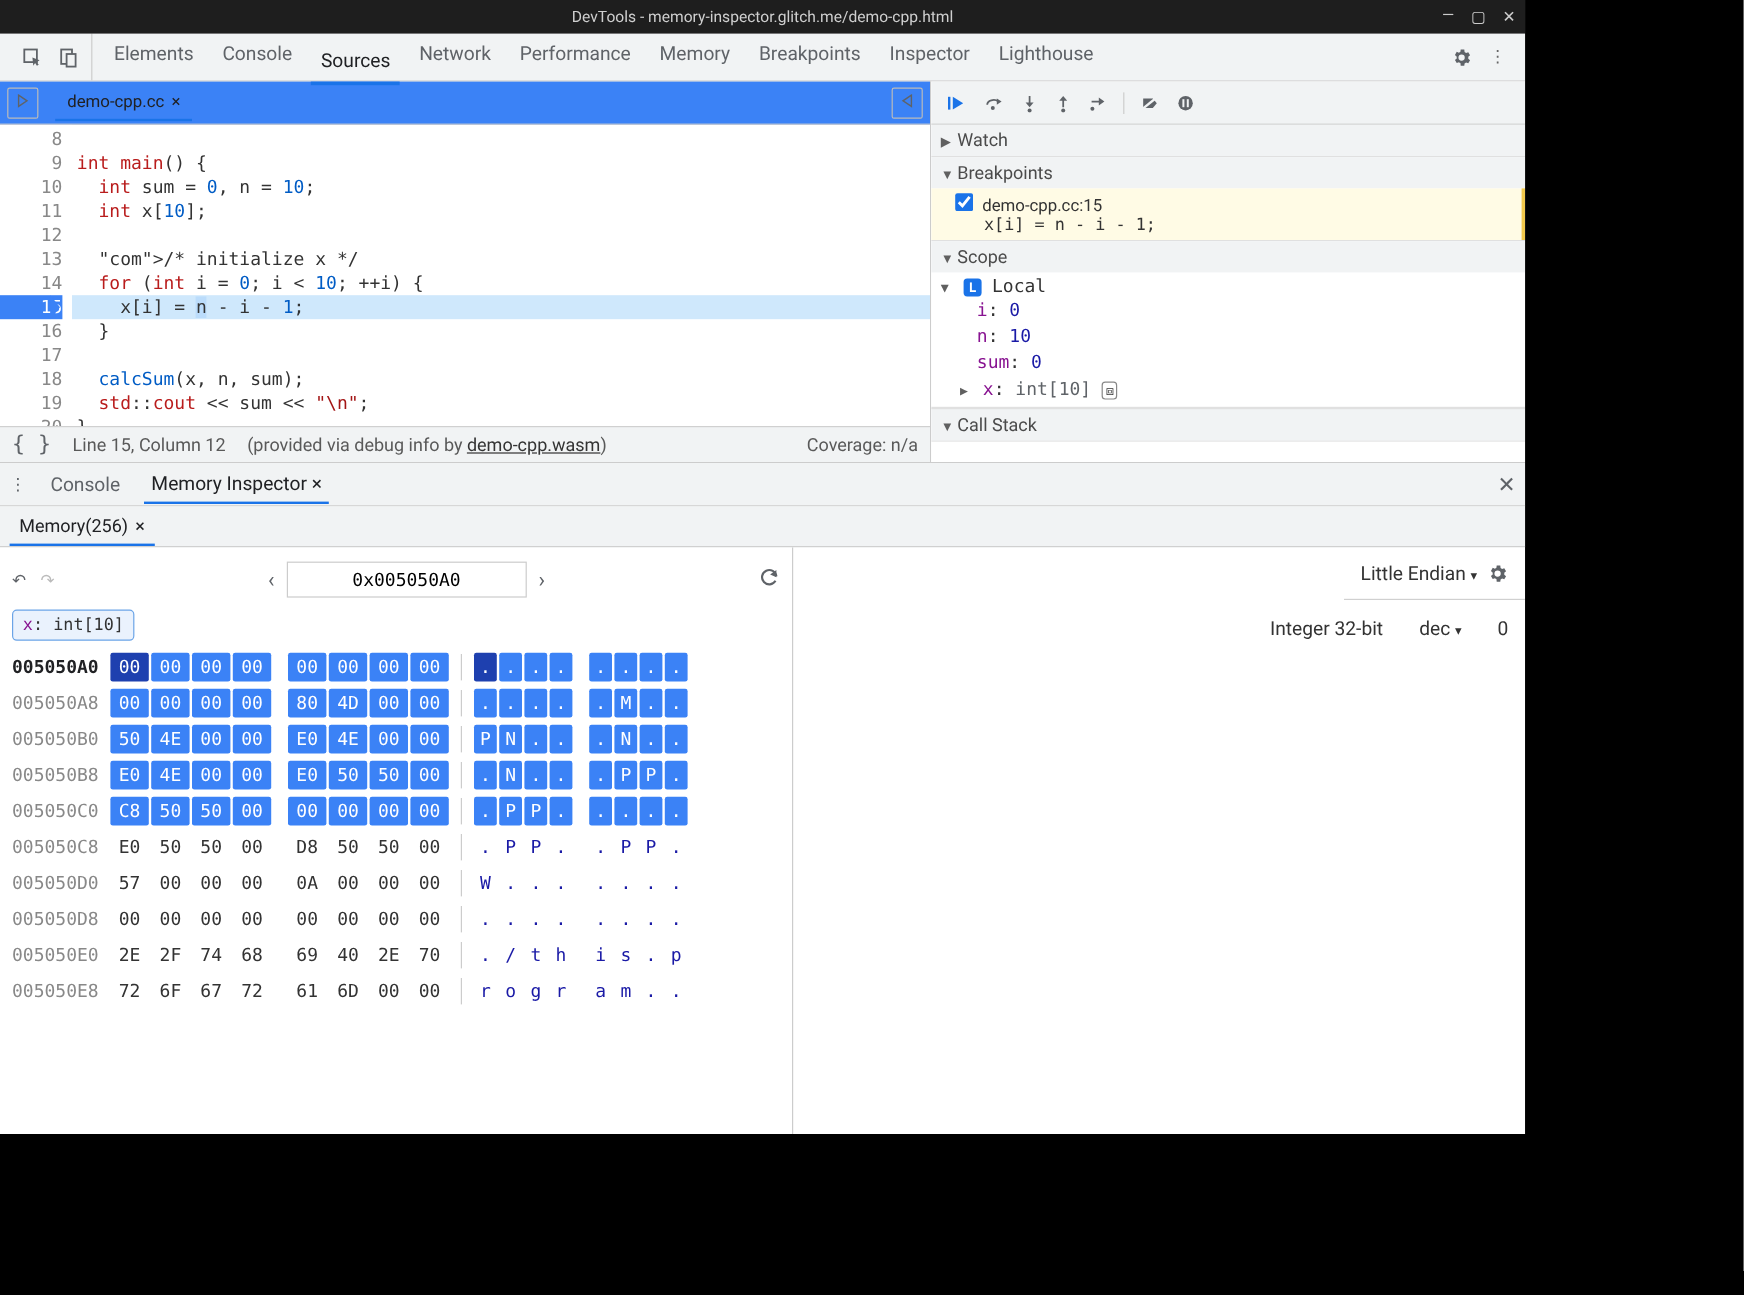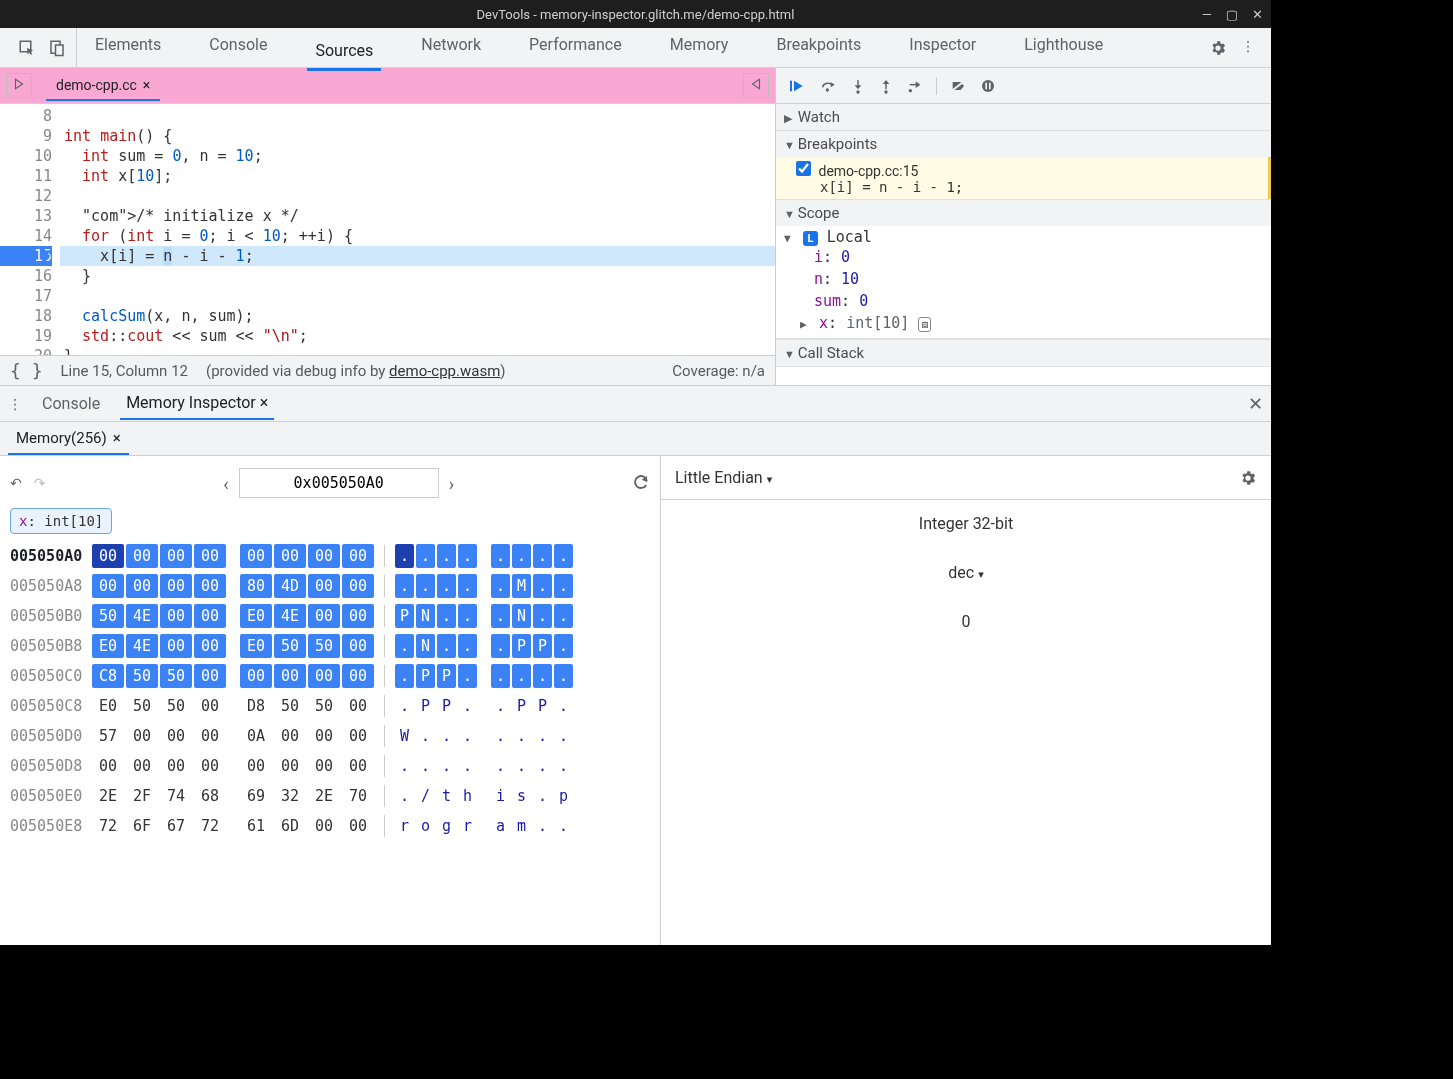--- a/index.html
+++ b/index.html
@@ -3,27 +3,27 @@
 <meta charset="utf-8">
 <style>
 * { box-sizing: border-box; margin: 0; padding: 0; }
 body { font-family: -apple-system, "Segoe UI", Roboto, sans-serif; font-size: 14px; background: #000; color: #333; width: 1271px; height: 945px; overflow: hidden; }
 .window { width: 100%; height: 100%; display: flex; flex-direction: column; background: #fff; }
 .titlebar { background: #1e1e1e; color: #cfcfcf; height: 28px; display: flex; align-items: center; justify-content: center; position: relative; font-size: 13px; }
 .titlebar .win-ctrls { position: absolute; right: 8px; display: flex; gap: 14px; color: #ccc; }
 .titlebar .win-ctrls span { cursor: pointer; font-size: 13px; }
 .main-tabs { height: 40px; background: #f1f3f4; display: flex; align-items: center; border-bottom: 1px solid #d0d0d0; padding: 0 8px; }
 .main-tabs .tool-icons { display: flex; gap: 12px; padding: 0 10px; border-right: 1px solid #ccc; margin-right: 10px; color: #666; height: 100%; align-items: center; }
-.main-tabs .tab-list { display: flex; gap: 32px; flex: 1; }
+.main-tabs .tab-list { display: flex; gap: 8px; flex: 1; }
 .main-tabs .tab { color: #5f6368; padding: 4px 8px; cursor: pointer; font-size: 16px; }
 .main-tabs .tab.active { color: #202124; border-bottom: 3px solid #1a73e8; padding-bottom: 8px; position: relative; top: 6px; }
 .main-tabs .right-icons { display: flex; gap: 14px; color: #666; padding-right: 8px; }
 .sources-panel { height: 318px; display: flex; border-bottom: 1px solid #ccc; }
 .editor-pane { flex: 1; display: flex; flex-direction: column; border-right: 1px solid #ccc; min-width:0; }
-.editor-tabs { height: 36px; background: #f9a8d4; display: flex; align-items: center; border-bottom: 1px solid #d0d0d0; padding: 0 6px; gap: 8px; }
+.editor-tabs { height: 36px; background: #3b82f6; display: flex; align-items: center; border-bottom: 1px solid #d0d0d0; padding: 0 6px; gap: 8px; }
 .editor-tabs .show-nav { color: #666; padding: 3px 5px; border: 1px solid #bbb; border-radius: 2px; }
 .editor-tabs .file-tab { padding: 6px 10px; color: #202124; border-bottom: 2px solid #1a73e8; display: flex; align-items: center; gap: 6px; margin-left: 6px; }
 .editor-tabs .spacer { flex: 1; }
 .editor-body { flex: 1; display: flex; font-family: Menlo, Consolas, monospace; font-size: 15px; overflow: hidden; position: relative; line-height: 20px; }
 .gutter { width: 60px; background: #fff; text-align: right; color: #888; padding-right: 8px; padding-top: 2px; }
 .gutter .ln { height: 20px; }
 .gutter .ln.hl { background: #3b82f6; color: #fff; position: relative; }
 .gutter .ln.hl::after { content: ''; position: absolute; right: -8px; top: 0; border: 10px solid transparent; border-left: 8px solid #3b82f6; }
 .code { flex: 1; white-space: pre; padding-top: 2px; }
 .code .line { height: 20px; padding-left: 4px; }
@@ -71,24 +71,24 @@
 .hex-group { display: flex; gap: 2px; }
 .hex-cell { width: 32px; text-align: center; padding: 3px 0; border-radius: 2px; }
 .hex-cell.sel-hl { background: #3b82f6; color: #fff; }
 .hex-cell.sel-hl.first { background: #1e40af; }
 .group-gap { width: 14px; }
 .ascii-divider { width: 1px; background: #ccc; margin: 0 10px; height: 22px; }
 .ascii-group { display: flex; gap: 2px; }
 .ascii-cell { width: 19px; text-align: center; color: #1a1aa6; padding: 3px 0; border-radius:2px; }
 .ascii-cell.sel-hl { background: #3b82f6; color: #fff; }
 .ascii-cell.sel-hl.first { background: #1e40af; }
-.value-pane { width: 610px; padding: 0; display: flex; flex-direction: column; }
+.value-pane { width: 610px; padding: 0; display: flex; flex-direction: column; align-items: flex-end; }
 .value-head { height: 44px; border-bottom: 1px solid #d0d0d0; display: flex; align-items: center; padding: 0 14px; gap: 8px; font-size: 16px; }
 .value-head .gear { margin-left: auto; color: #5f6368; }
-.value-body { padding: 14px; display: flex; gap: 30px; align-items: center; font-size:16px; color:#333;flex-direction:column; }
+.value-body { padding: 14px; display: flex; gap: 30px; align-items: center; font-size:16px; color:#333; }
 .icon-svg { width: 18px; height: 18px; display: inline-block; vertical-align: middle; }
 a.dlink { color: #333; text-decoration: underline; }
 </style>
 </head>
 <body>
 
 <div class="window">
 
   <div class="titlebar">
     <span>DevTools - memory-inspector.glitch.me/demo-cpp.html</span>
@@ -520,21 +520,21 @@
             <span class="addr">005050E0</span>
             <span class="hex-group">
               <span class="hex-cell">2E</span>
               <span class="hex-cell">2F</span>
               <span class="hex-cell">74</span>
               <span class="hex-cell">68</span>
             </span>
             <span class="group-gap"></span>
             <span class="hex-group">
               <span class="hex-cell">69</span>
-              <span class="hex-cell">32</span>
+              <span class="hex-cell">40</span>
               <span class="hex-cell">2E</span>
               <span class="hex-cell">70</span>
             </span>
             <span class="ascii-divider"></span>
             <span class="ascii-group">
               <span class="ascii-cell">.</span>
               <span class="ascii-cell">/</span>
               <span class="ascii-cell">t</span>
               <span class="ascii-cell" style="margin-right: 12px;">h</span>
               <span class="ascii-cell">i</span>

